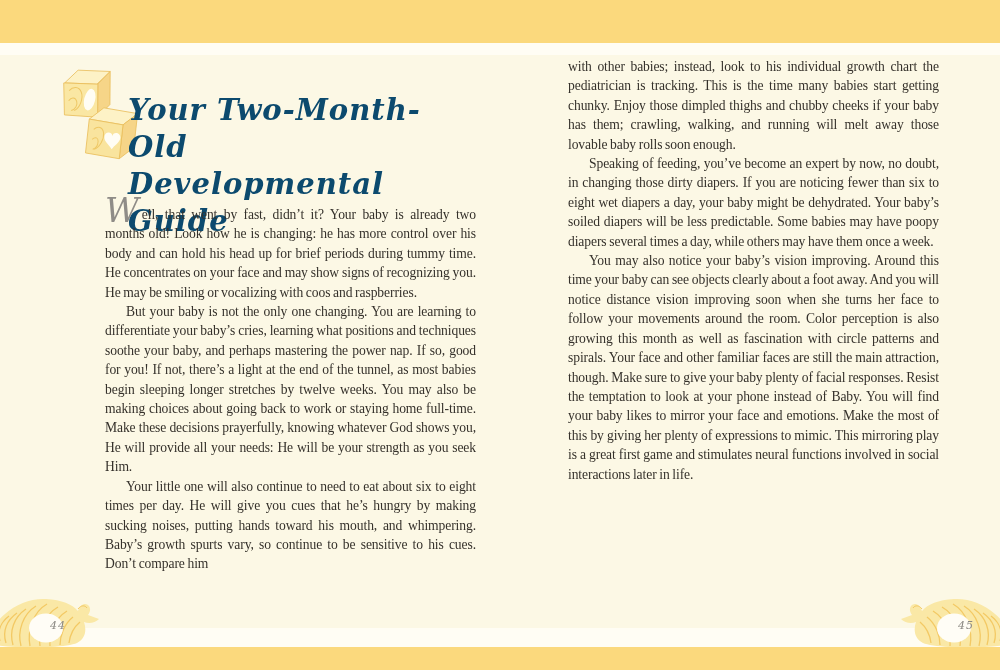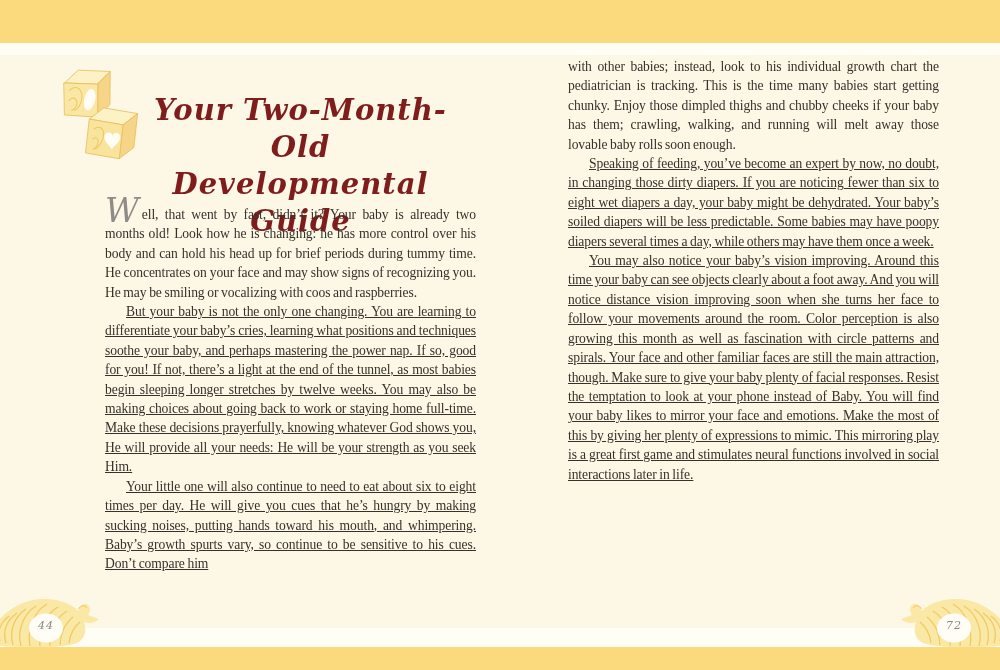--- a/index.html
+++ b/index.html
@@ -13,47 +13,47 @@
   .band-bottom{bottom:0;height:23px;}
   .page-surface{
     position:absolute;top:55px;left:0;right:0;height:573px;
     background:#fcf8e5;
   }
 
   
   .chapter-blocks{position:absolute;left:58px;top:8px;width:100px;height:98px;}
   .chapter-title{
     position:absolute;left:128px;top:18px;width:345px;
-    text-align:center;color:#7f1d1d;
+    color:#0c4a6e;
     font-family:"DejaVu Serif", serif;font-style:italic;
     font-size:29px;line-height:37px;letter-spacing:1px;
   }
   .body-col{position:absolute;width:371px;color:#35312b;}
   .body-col p{
     margin:0;text-align:justify;
     font-size:13.6px;line-height:19.4px;
     letter-spacing:-0.1px;word-spacing:-0.6px;
   }
-  .body-col p.indent{text-indent:21px;text-decoration:underline;}
+  .body-col p.indent{text-indent:21px;}
   .left-col{left:62px;top:148px;margin-left:43px;}
   .right-col{left:568px;top:2px;}
   .dropcap{
     font-family:"DejaVu Serif", serif;font-style:italic;
     font-size:33px;color:#8f8c87;
     display:inline-block;line-height:10px;
     position:relative;top:3px;margin-right:3px;
   }
 
   
   .bird{position:absolute;bottom:23px;width:110px;height:58px;}
   .bird-left{left:-8px;}
   .bird-right{right:-8px;}
   .bird-right svg{transform:scaleX(-1);}
   .folio{
-    position:absolute;top:30px;width:40px;text-align:center;
+    position:absolute;top:30px;width:40px;text-align:right;
     font-family:"DejaVu Serif", serif;font-style:italic;
     font-size:11px;color:#8a8781;letter-spacing:1px;
   }
   .bird-left .folio{left:34px;}
   .bird-right .folio{left:36px;}
 </style>
 </head>
 <body>
 
 <div>
@@ -134,17 +134,17 @@
       <path d="M21,56 C17,42 22,28 34,20" fill="none" stroke="#f3c964" stroke-width="1.3"></path>
       <path d="M29,57 C25,42 31,25 44,17" fill="none" stroke="#f3c964" stroke-width="1.3"></path>
       <path d="M38,57 C35,42 41,23 55,15" fill="none" stroke="#f3c964" stroke-width="1.3"></path>
       <path d="M48,57 C46,44 52,26 66,18" fill="none" stroke="#f3c964" stroke-width="1.3"></path>
       <path d="M58,57 C57,46 62,30 75,22" fill="none" stroke="#f3c964" stroke-width="1.3"></path>
       <path d="M68,56 C68,47 72,35 81,28" fill="none" stroke="#f3c964" stroke-width="1.3"></path>
       <path d="M77,54 C78,46 82,38 88,33" fill="none" stroke="#f3c964" stroke-width="1.3"></path>
       <path d="M86,20 C89,16 93,16 95,19" fill="none" stroke="#f3c964" stroke-width="1"></path>
       <ellipse cx="54" cy="39" rx="17" ry="14.5" fill="#fffdf6"></ellipse>
     </svg>
-    <span class="folio">72</span>
+    <span class="folio">45</span>
   </div>
 
   <div class="band band-bottom"></div>
 </div>
 
 </body></html>

